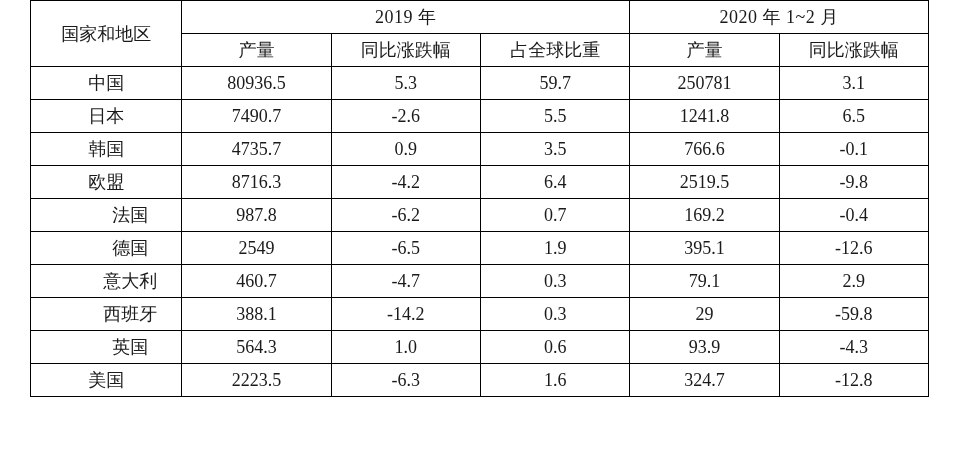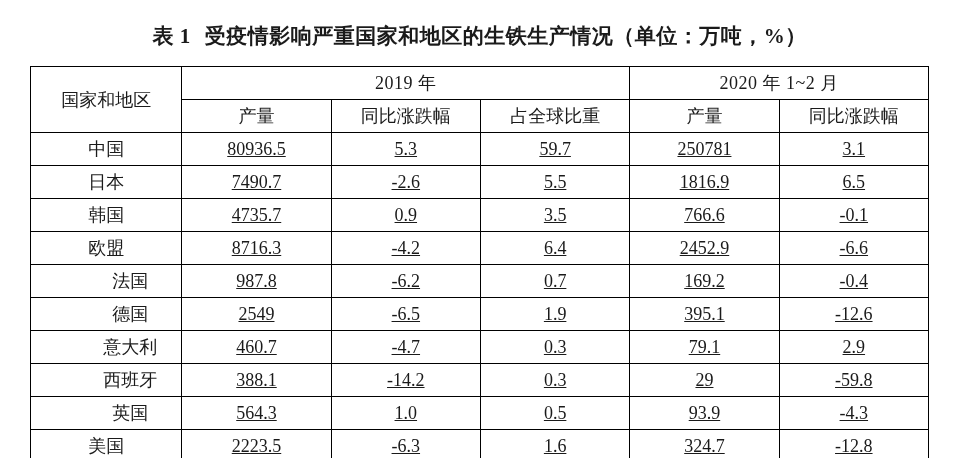--- a/index.html
+++ b/index.html
@@ -58,38 +58,34 @@
 
   td.region-cell {
     text-align: left;
     padding-left: 14px;
   }
   td.region-cell.indent {
     padding-left: 50px;
   }
   .num-cell {
     font-family: "Liberation Serif", "DejaVu Serif", serif;
-    text-decoration: underline;
   }
   .hdr-span {
     letter-spacing: 0.5px;
   }
   
   tr.sub-row td {
     border-top: 1px solid #000000;
   }
 </style>
 </head>
 <body>
 
 <div class="page">
 
-  <div class="table-title">
-    <span class="title-num">表 1</span><span>受疫情影响严重国家和地区的生铁生产情况（单位：万吨，%）</span>
-  </div>
 
   <table class="data-table">
     <colgroup>
       <col class="col-region">
       <col class="col-num">
       <col class="col-num">
       <col class="col-num">
       <col class="col-num">
       <col class="col-num">
     </colgroup>
@@ -114,38 +110,38 @@
         <td class="num-cell">5.3</td>
         <td class="num-cell">59.7</td>
         <td class="num-cell">250781</td>
         <td class="num-cell">3.1</td>
       </tr>
       <tr>
         <td class="region-cell">日本</td>
         <td class="num-cell">7490.7</td>
         <td class="num-cell">-2.6</td>
         <td class="num-cell">5.5</td>
-        <td class="num-cell">1816.9</td>
+        <td class="num-cell">1241.8</td>
         <td class="num-cell">6.5</td>
       </tr>
       <tr>
         <td class="region-cell">韩国</td>
         <td class="num-cell">4735.7</td>
         <td class="num-cell">0.9</td>
         <td class="num-cell">3.5</td>
         <td class="num-cell">766.6</td>
         <td class="num-cell">-0.1</td>
       </tr>
       <tr>
         <td class="region-cell">欧盟</td>
         <td class="num-cell">8716.3</td>
         <td class="num-cell">-4.2</td>
         <td class="num-cell">6.4</td>
-        <td class="num-cell">2452.9</td>
-        <td class="num-cell">-6.6</td>
+        <td class="num-cell">2519.5</td>
+        <td class="num-cell">-9.8</td>
       </tr>
       <tr class="sub-row">
         <td class="region-cell indent">法国</td>
         <td class="num-cell">987.8</td>
         <td class="num-cell">-6.2</td>
         <td class="num-cell">0.7</td>
         <td class="num-cell">169.2</td>
         <td class="num-cell">-0.4</td>
       </tr>
       <tr class="sub-row">
@@ -169,21 +165,21 @@
         <td class="num-cell">388.1</td>
         <td class="num-cell">-14.2</td>
         <td class="num-cell">0.3</td>
         <td class="num-cell">29</td>
         <td class="num-cell">-59.8</td>
       </tr>
       <tr class="sub-row">
         <td class="region-cell indent">英国</td>
         <td class="num-cell">564.3</td>
         <td class="num-cell">1.0</td>
-        <td class="num-cell">0.5</td>
+        <td class="num-cell">0.6</td>
         <td class="num-cell">93.9</td>
         <td class="num-cell">-4.3</td>
       </tr>
       <tr>
         <td class="region-cell">美国</td>
         <td class="num-cell">2223.5</td>
         <td class="num-cell">-6.3</td>
         <td class="num-cell">1.6</td>
         <td class="num-cell">324.7</td>
         <td class="num-cell">-12.8</td>

